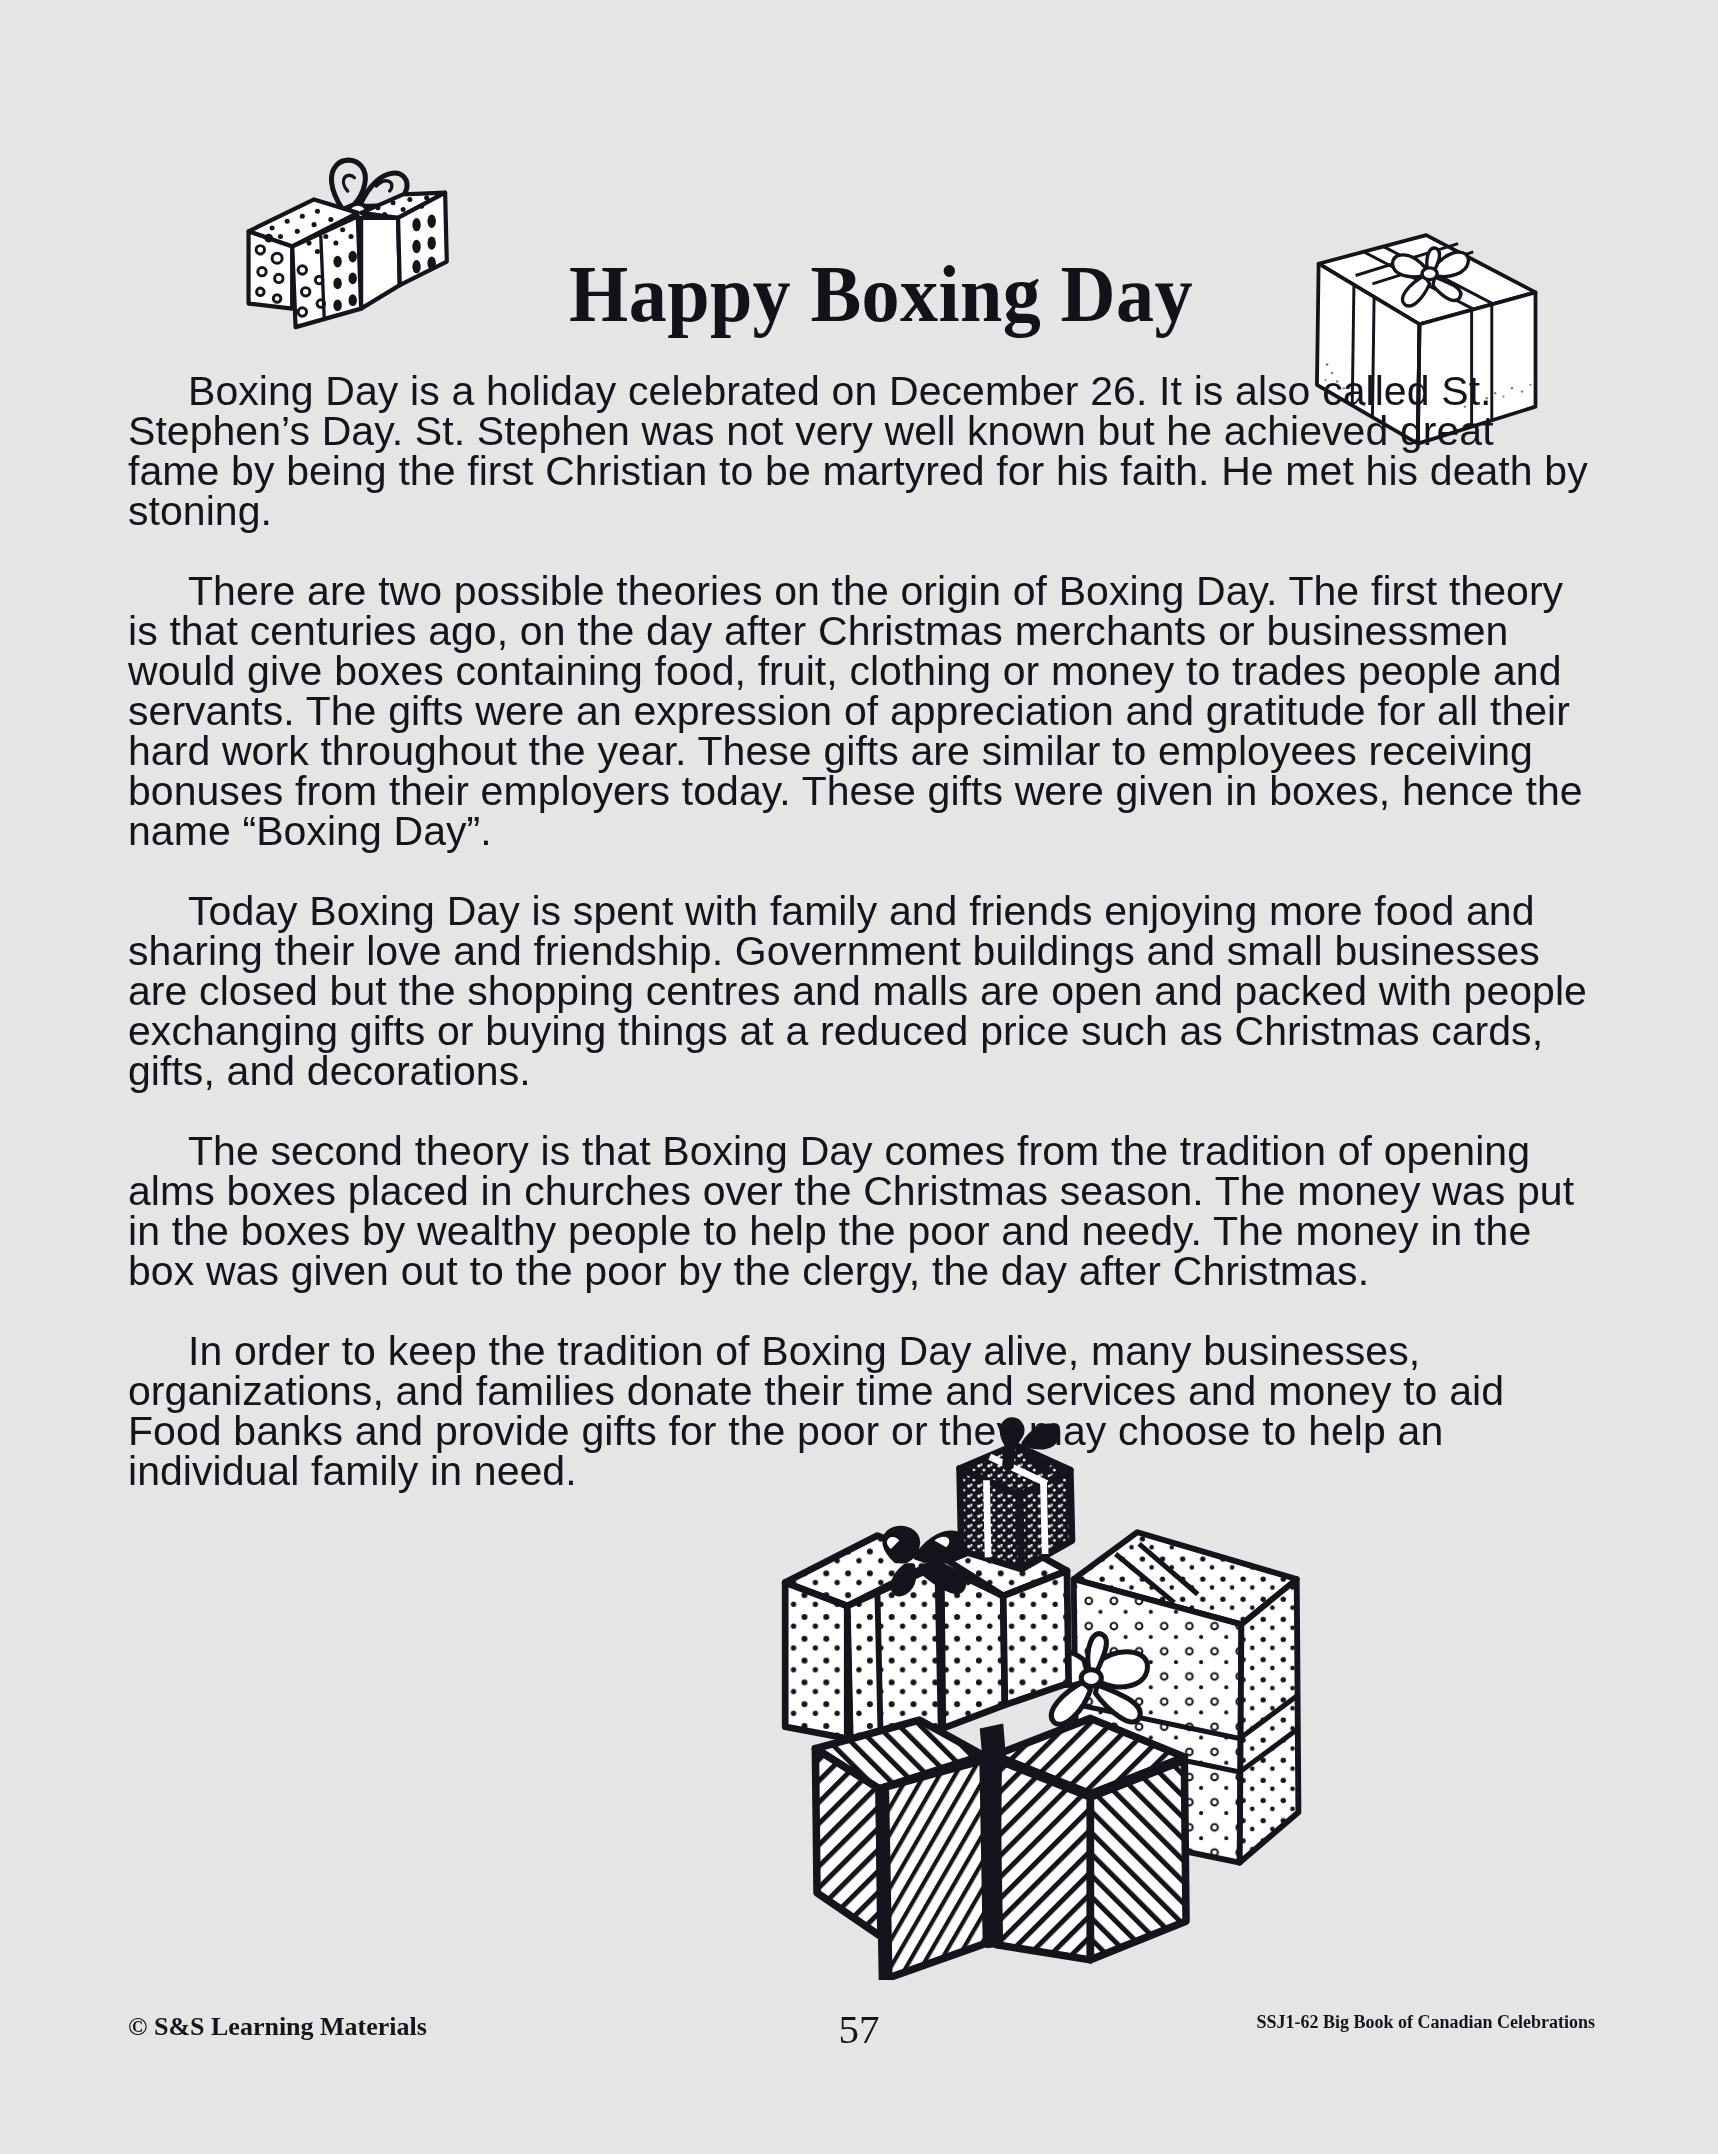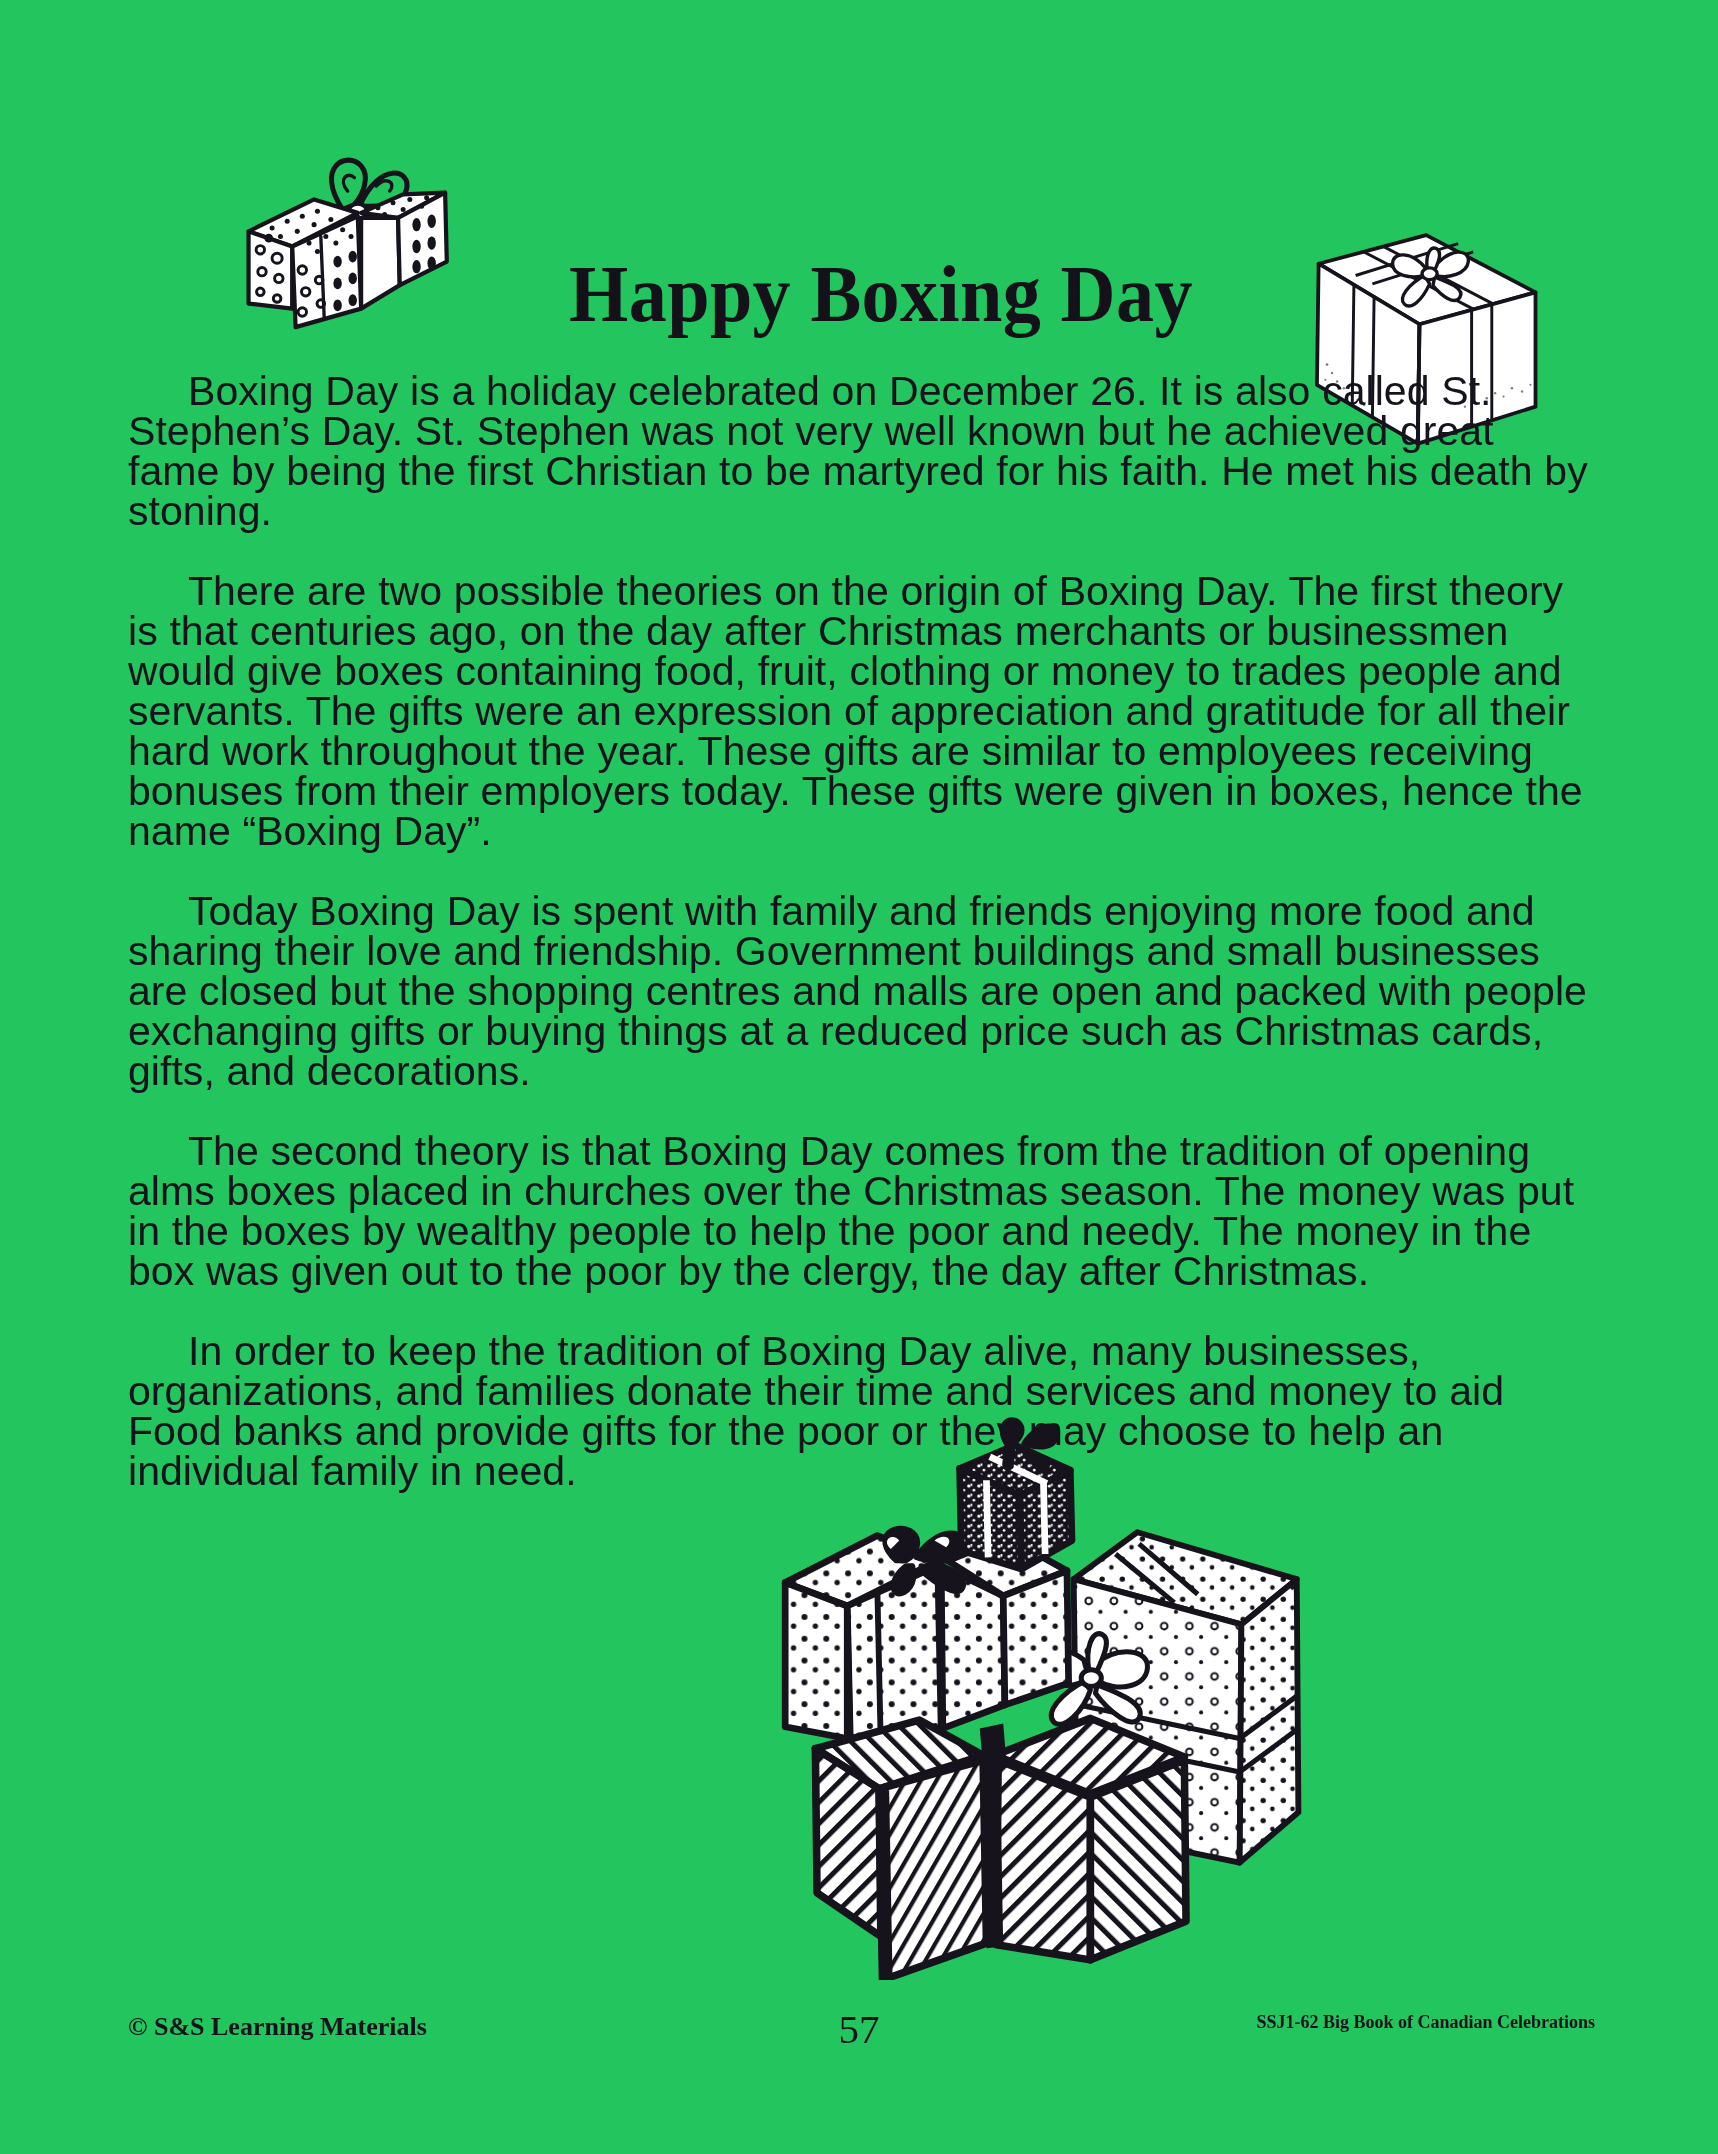--- a/index.html
+++ b/index.html
@@ -13,21 +13,21 @@
     position: relative;
     overflow: hidden;
     font-family: "Liberation Sans", sans-serif;
     color: #15131c;
   }
 
   
   .page {
     position: absolute;
     inset: 0;
-    background: #22c55e;
+    background: #e5e5e5;
   }
 
   
   .header {
     position: absolute;
     left: 0;
     top: 0;
     width: 1718px;
     height: 352px;
   }

